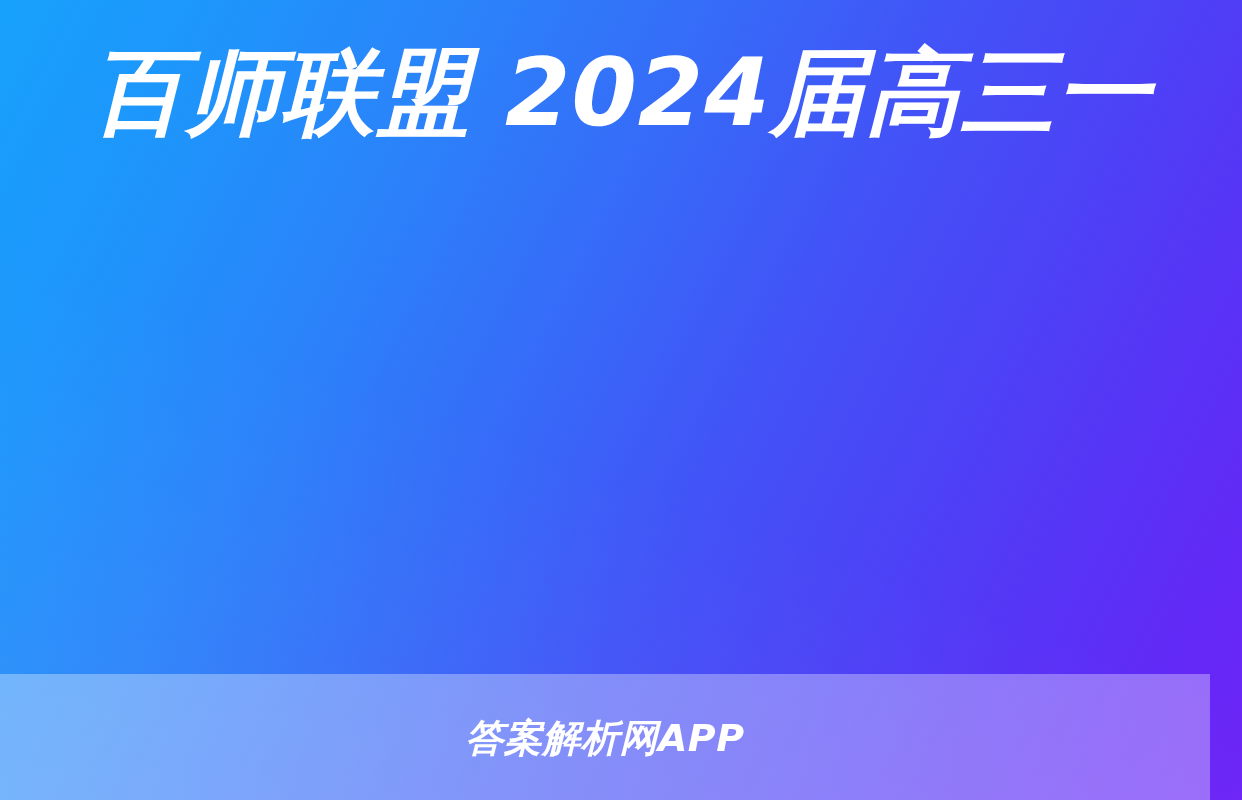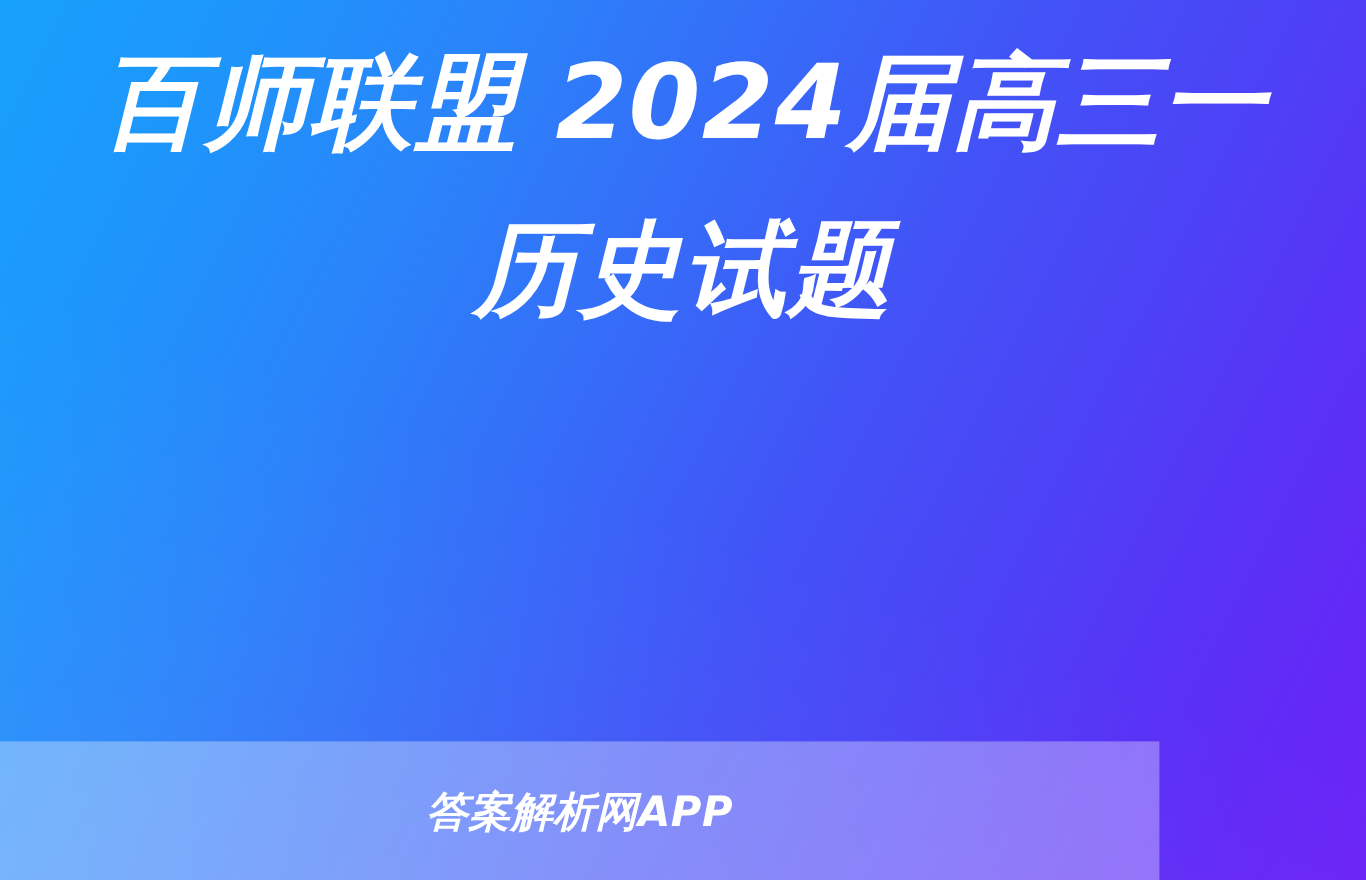--- a/index.html
+++ b/index.html
@@ -68,21 +68,21 @@
     white-space: nowrap;
     text-align: center;
     text-rendering: geometricPrecision;
   }
 
   
   #bottom-band {
     position: absolute;
     left: 0;
     top: 674px;
-    width: 1054px;
+    width: 1210px;
     height: 126px;
     background: rgba(255, 255, 255, 0.33);
     z-index: 4;
     display: flex;
     align-items: center;
     justify-content: center;
   }
 
   #watermark {
     color: #ffffff;
@@ -96,20 +96,19 @@
     top: 1px;
   }
 </style>
 </head>
 <body>
 
 <div id="poster">
 
   <div id="title-block">
     <div class="title-line">百师联盟 2024届高三一</div>
-    <div class="title-line">历史试题</div>
   </div>
 
   <div id="bottom-band">
     <div id="watermark">答案解析网APP</div>
   </div>
 
 </div>
 
 </body></html>

